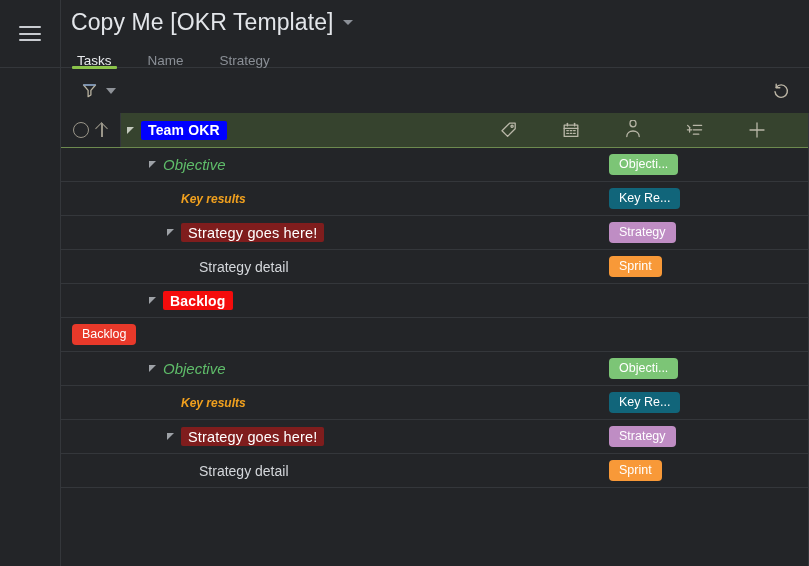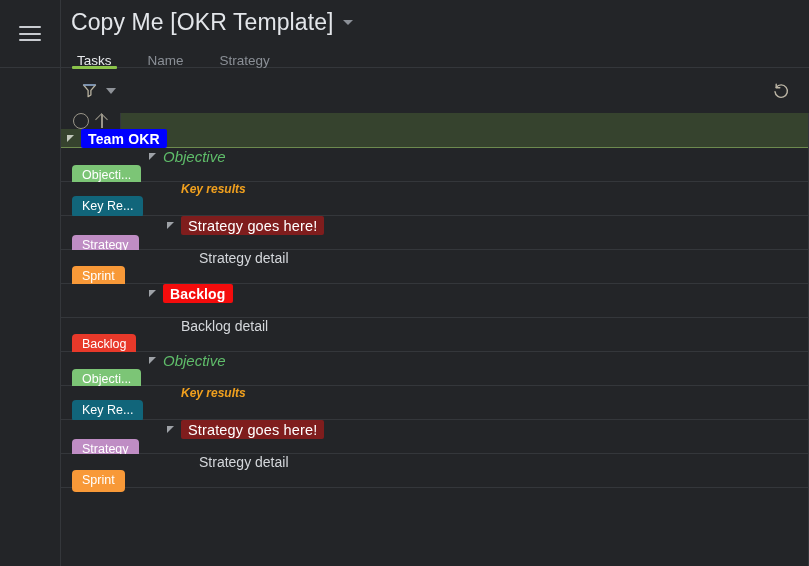--- a/index.html
+++ b/index.html
@@ -66,22 +66,22 @@
     border-right: 5px solid transparent; border-top: 6px solid #8e9298; cursor: pointer;
   }
 
   
   .table {
     position: absolute; left: 60px; top: 113px; width: 749px; height: 453px;
     border-left: 1px solid #34373b; border-right: 1px solid #34373b;
     overflow: hidden;
   }
   .row {
-    position: relative; display: flex; align-items: flex-start;
-    height: 34px; border-bottom: 1px solid #34373b; background: #232528; flex-direction: column;
+    position: relative; display: flex; align-items: center;
+    height: 34px; border-bottom: 1px solid #34373b; background: #232528;
   }
   .row.group {
     background: #36432e; border-bottom: 1px solid #6d8a4f; height: 35px;
   }
 
   .gutter {
     width: 60px; min-width: 60px; height: 100%;
     display: flex; align-items: center; gap: 6px; padding-left: 12px;
     border-right: 1px solid #34373b; background: #232528;
   }
@@ -271,24 +271,20 @@
         </div>
       </div>
       <div class="row">
         <div class="namecell" style="padding-left: 88px;">
           <div class="tri dark"></div>
           <span class="txt hl red">Backlog</span>
         </div>
         <div class="tagcell"></div>
       </div>
       <div class="row">
-        <div class="namecell" style="padding-left: 106px;">
-          <div style="width: 14px; flex: 0 0 auto;"></div>
-          <span class="txt">Backlog detail</span>
-        </div>
         <div class="tagcell">
           <span class="badge" style="background: rgb(232, 57, 42);">Backlog</span>
         </div>
       </div>
       <div class="row">
         <div class="namecell" style="padding-left: 88px;">
           <div class="tri dark"></div>
           <span class="txt objective">Objective</span>
         </div>
         <div class="tagcell">

